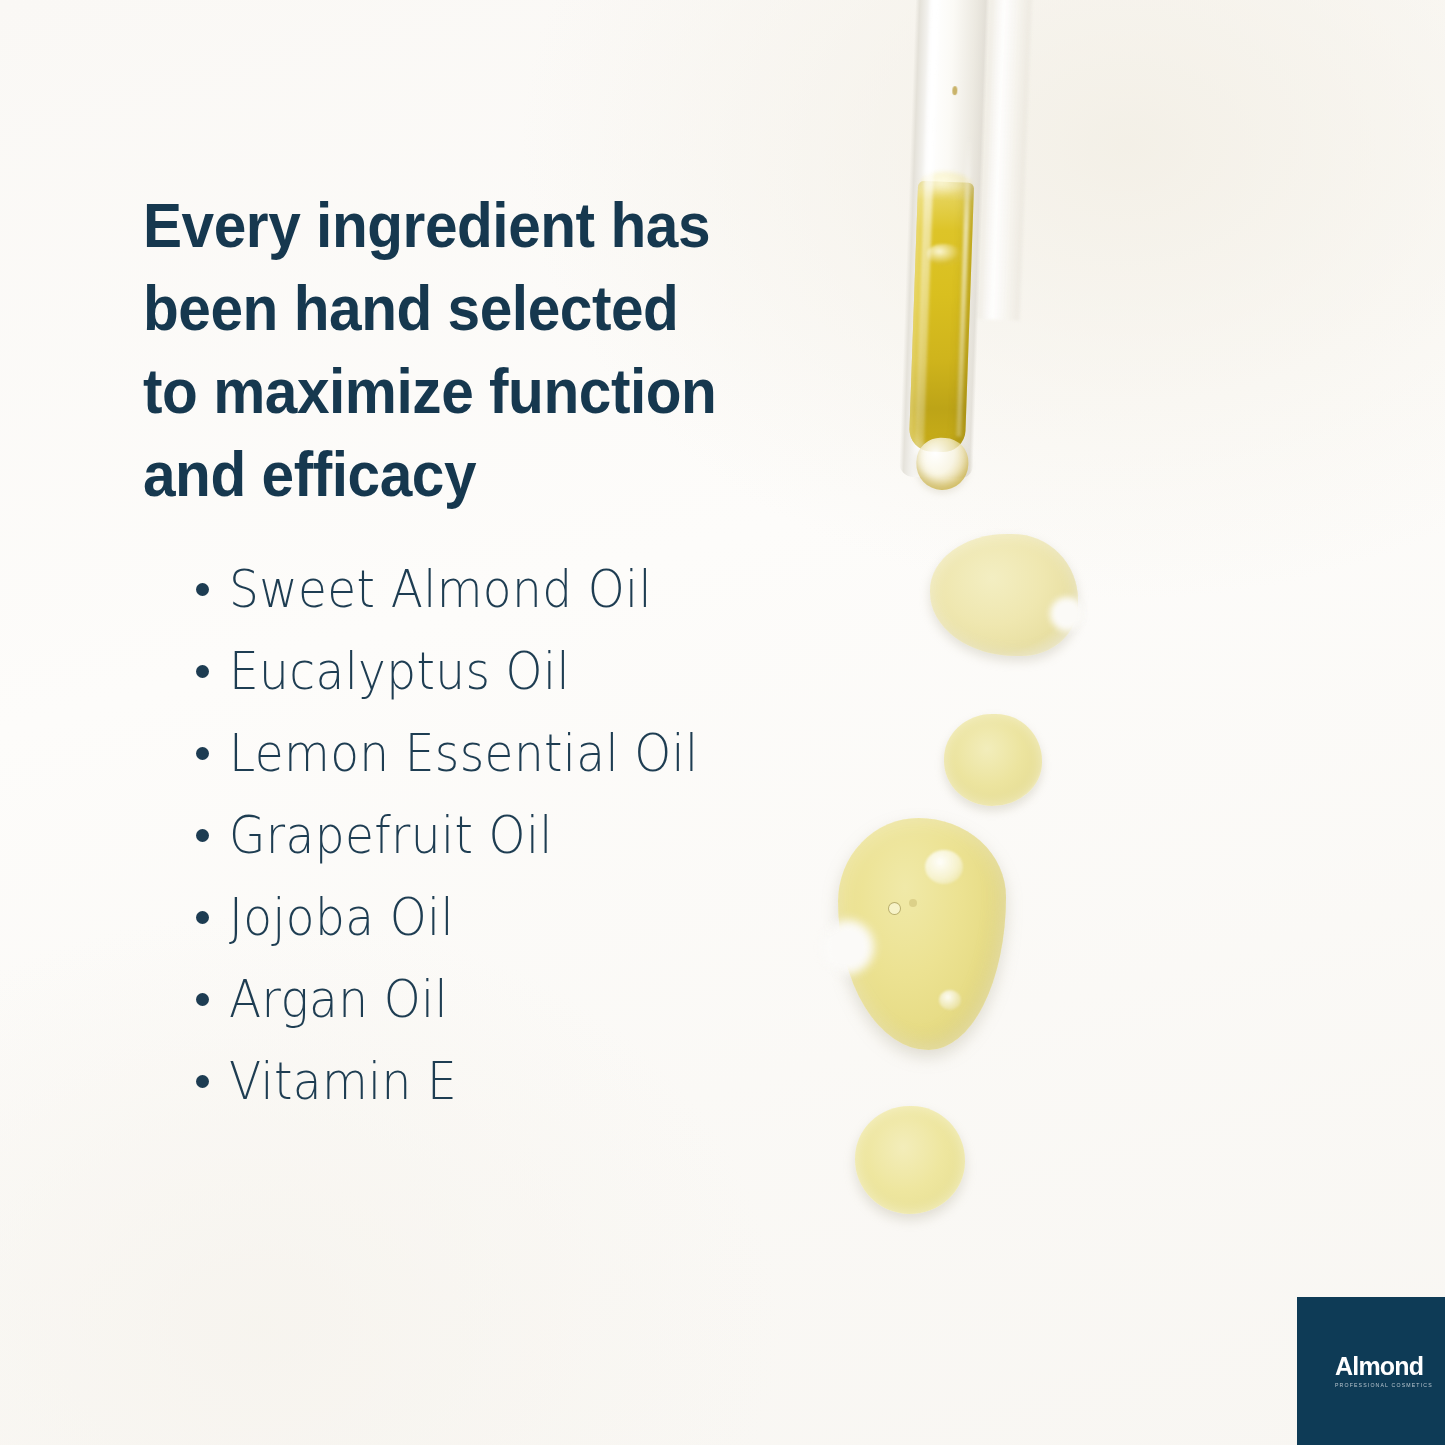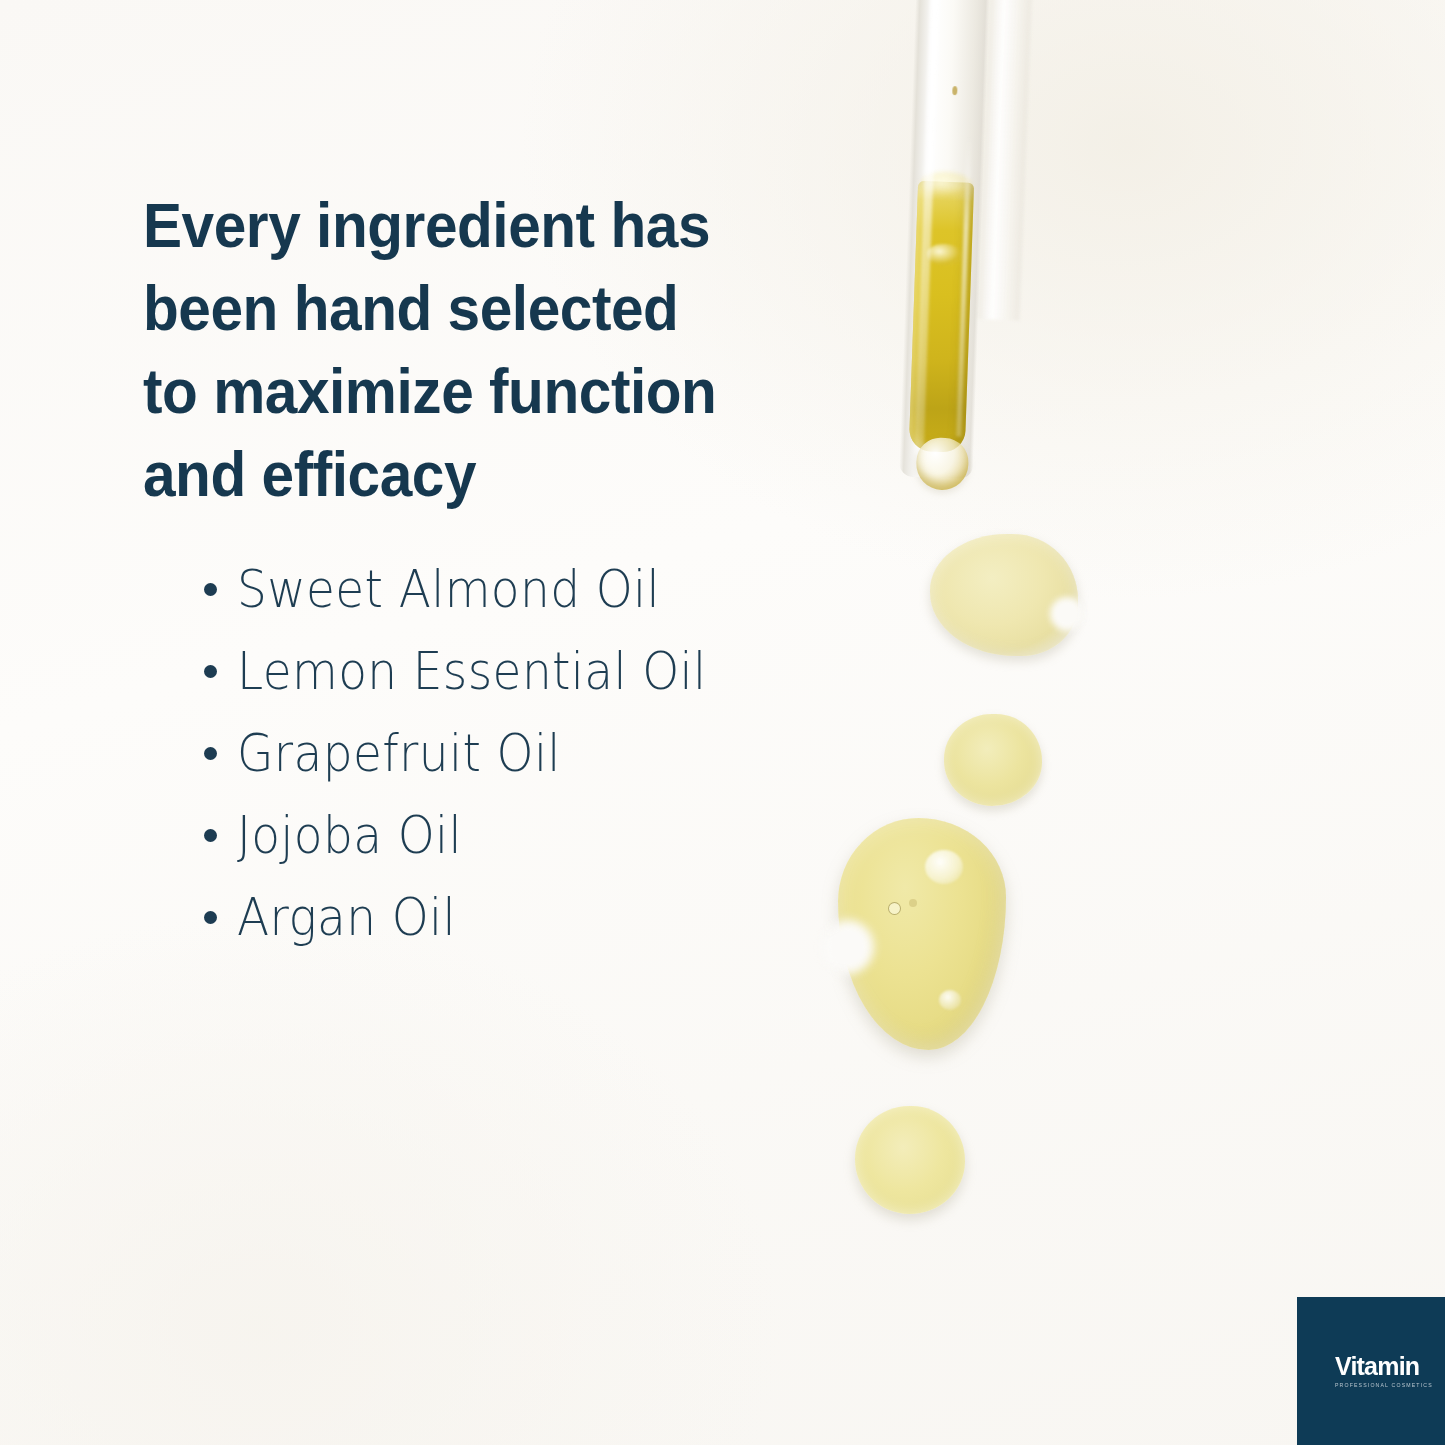--- a/index.html
+++ b/index.html
@@ -39,21 +39,21 @@
     line-height: 83px;
     letter-spacing: -0.5px;
     transform: scaleX(0.93);
     transform-origin: left top;
   }
   .headline .hl-line { display: block; white-space: nowrap; }
 
   
   .ingredients {
     position: absolute;
-    left: 204px;
+    left: 196px;
     top: 548px;
     margin: 0;
     padding: 0;
     list-style: none;
   }
   .ing-item {
     display: flex;
     align-items: center;
     height: 82px;
   }
@@ -392,39 +392,47 @@
     <span class="hl-line">and efficacy</span>
   </h1>
 
   <ul class="ingredients">
     <li class="ing-item">
       <span class="ing-bullet"></span>
       <span class="ing-label">Sweet Almond Oil</span>
     </li>
     <li class="ing-item">
       <span class="ing-bullet"></span>
+      <span class="ing-label">Eucalyptus Oil</span>
+    </li>
+    <li class="ing-item">
+      <span class="ing-bullet"></span>
       <span class="ing-label">Lemon Essential Oil</span>
     </li>
     <li class="ing-item">
       <span class="ing-bullet"></span>
       <span class="ing-label">Grapefruit Oil</span>
     </li>
     <li class="ing-item">
       <span class="ing-bullet"></span>
       <span class="ing-label">Jojoba Oil</span>
     </li>
     <li class="ing-item">
       <span class="ing-bullet"></span>
       <span class="ing-label">Argan Oil</span>
+    </li>
+    <li class="ing-item">
+      <span class="ing-bullet"></span>
+      <span class="ing-label">Vitamin E</span>
     </li>
   </ul>
 
   <div class="brand-panel">
     <div class="brand-inner">
-      <div class="brand-wordmark">Vitamin</div>
+      <div class="brand-wordmark">Almond</div>
       <div class="brand-dots">
         
         
         
       </div>
       <div class="brand-tagline">PROFESSIONAL COSMETICS</div>
     </div>
   </div>
 
 </div>

